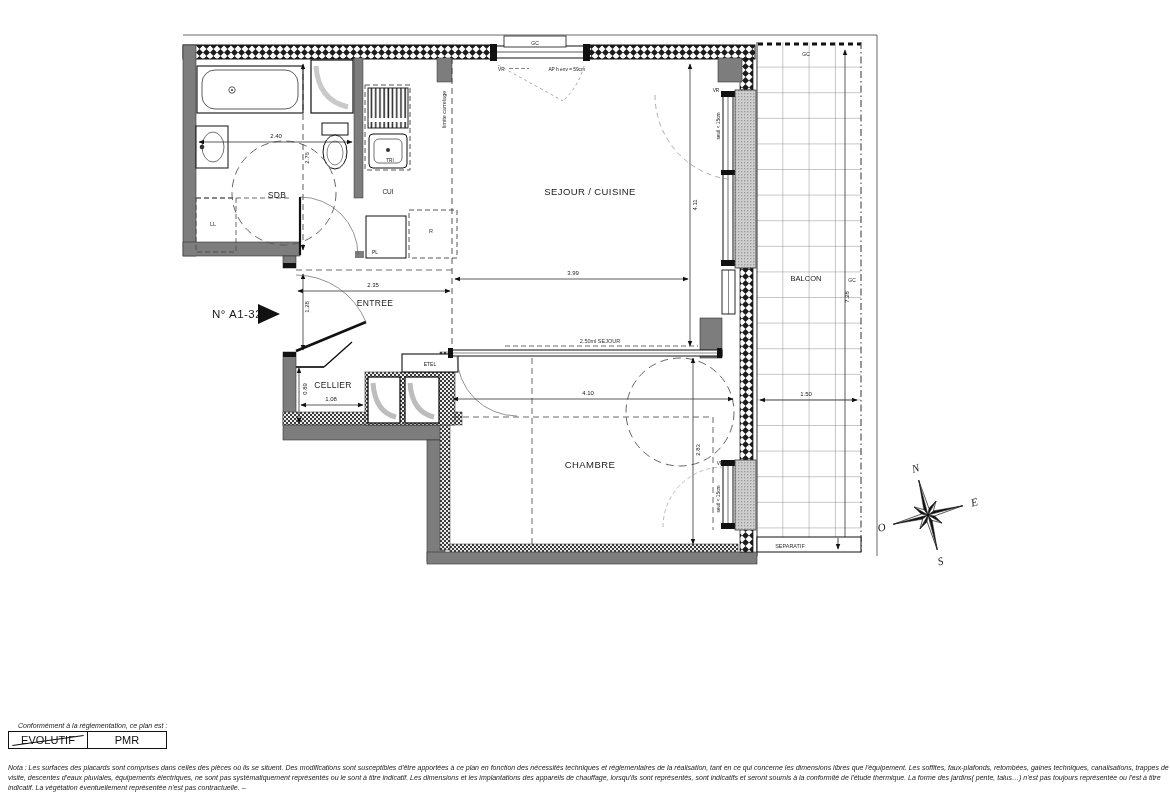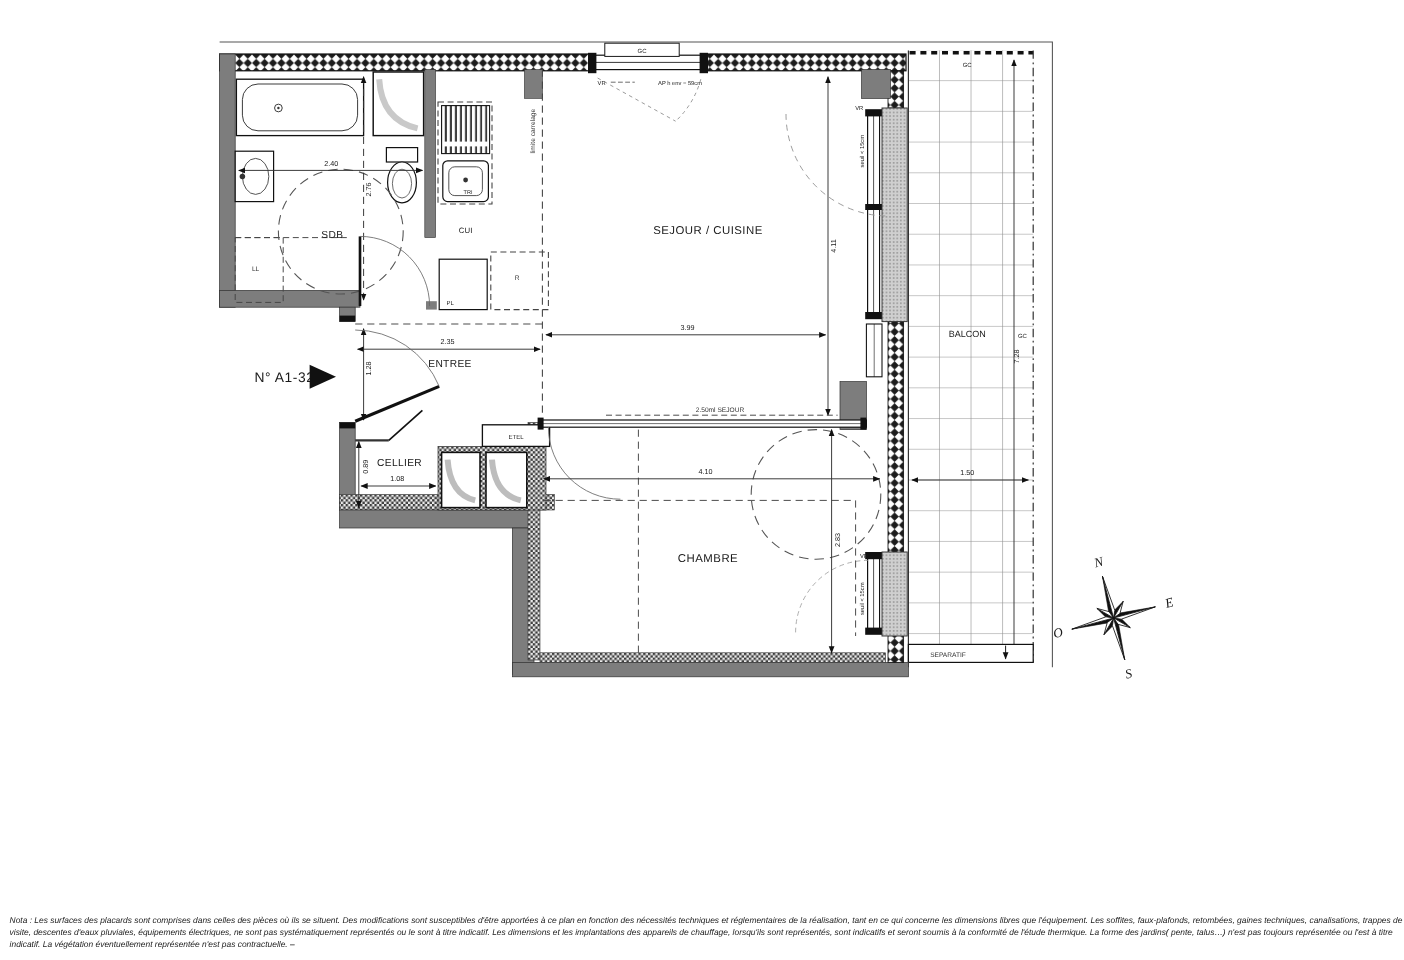--- a/index.html
+++ b/index.html
@@ -268,20 +268,36 @@
     <path id="compass-dark" fill="#111" stroke="#111" stroke-width="0.5" d="M918.7,480.2L923.9,510.0L928,515ZM936.0,501.1L928.7,508.5L928,515ZM962.8,505.7L933.0,510.9L928,515ZM941.9,523.0L934.5,515.7L928,515ZM937.3,549.8L932.1,520.0L928,515ZM920.0,528.9L927.3,521.5L928,515ZM893.2,524.3L923.0,519.1L928,515ZM914.1,507.0L921.5,514.3L928,515Z"></path>
     <path id="compass-light" fill="#fff" stroke="#111" stroke-width="0.7" d="M918.7,480.2L929.0,508.6L928,515ZM936.0,501.1L933.3,511.2L928,515ZM962.8,505.7L934.4,516.0L928,515ZM941.9,523.0L931.8,520.3L928,515ZM937.3,549.8L927.0,521.4L928,515ZM920.0,528.9L922.7,518.8L928,515ZM893.2,524.3L921.6,514.0L928,515ZM914.1,507.0L924.2,509.7L928,515Z"></path>
     <text x="915.6" y="472" class="compass-letter" text-anchor="middle" transform="rotate(-15 915.6 468.6)">N</text>
     <text x="974.4" y="506" class="compass-letter" text-anchor="middle" transform="rotate(-15 974.4 502.6)">E</text>
     <text x="940.4" y="565" class="compass-letter" text-anchor="middle" transform="rotate(-15 940.4 561.4)">S</text>
     <text x="881.6" y="531" class="compass-letter" text-anchor="middle" transform="rotate(-15 881.6 527.4)">O</text>
   </g>
 </svg>
 
 
+<div id="legend">
+  <div class="intro">Conformément à la réglementation, ce plan est :</div>
+  <table>
+    <tbody>
+          <tr>
+      <td>
+        <span>EVOLUTIF</span>
+        <span class="strike"></span>
+      </td>
+      <td>
+        <span>PMR</span>
+      </td>
+    </tr>
+  </tbody>
+      </table>
+</div>
 
 
 <div id="nota">
   <div>Nota : Les surfaces des placards sont comprises dans celles des pièces où ils se situent. Des modifications sont susceptibles d'être apportées à ce plan en fonction des nécessités techniques et réglementaires de la réalisation, tant en ce qui concerne les dimensions libres que l'équipement.  Les soffites, faux-plafonds, retombées, gaines techniques, canalisations, trappes de</div>
   <div>visite, descentes d'eaux pluviales, équipements électriques, ne sont pas systématiquement représentés ou le sont à titre indicatif. Les dimensions et les implantations des appareils de chauffage, lorsqu'ils sont représentés, sont indicatifs et seront soumis à la conformité de l'étude thermique. La forme des jardins( pente, talus…) n'est pas toujours représentée ou l'est à titre</div>
   <div>indicatif. La végétation éventuellement représentée n'est pas contractuelle. –</div>
 </div>
 </div>
 
 </body></html>

